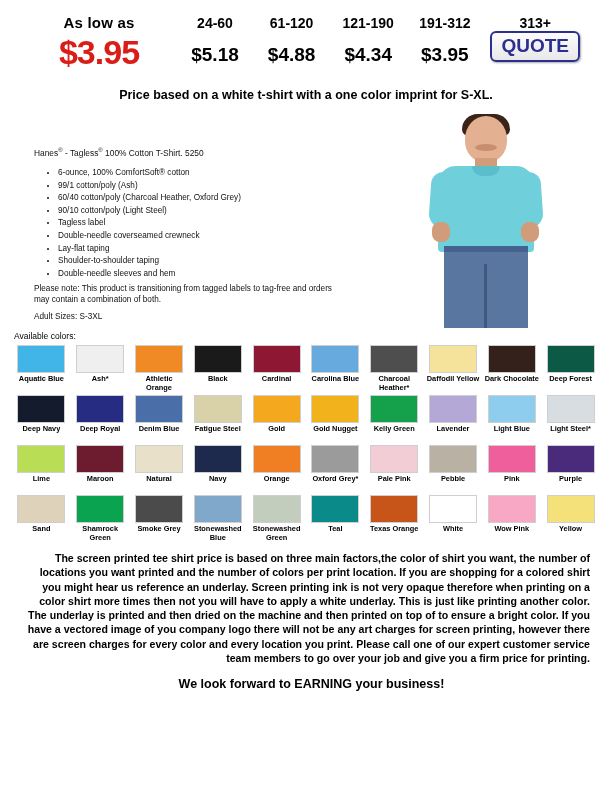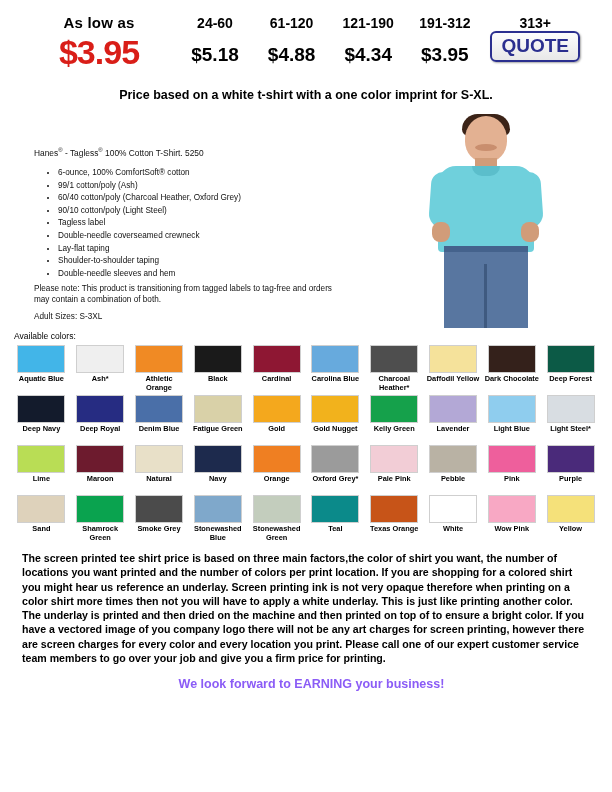--- a/index.html
+++ b/index.html
@@ -214,28 +214,28 @@
     min-height: 18px;
     font-weight: bold;
   }
 
   
   .bottom-copy {
     margin: 8px 22px 0 22px;
     font-size: 10.6px;
     font-weight: bold;
     line-height: 1.35;
-    text-align: left;
+    text-align: right;
   }
   .earning {
     margin-top: 12px;
     text-align: center;
     font-size: 12.5px;
     font-weight: bold;
-    color: #8b5cf6;
+    color: #000000;
     padding-left: 11px;
   }
 </style>
 </head>
 <body>
 
 <div class="pricing-row">
   <div class="aslowas">
     <div class="aslowas-label">As low as</div>
     <div class="aslowas-price">$3.95</div>
@@ -352,21 +352,21 @@
     <div class="swatch-cell">
       <div class="swatch" style="background: rgb(38, 44, 130);"></div>
       <div class="swatch-name">Deep Royal</div>
     </div>
     <div class="swatch-cell">
       <div class="swatch" style="background: rgb(74, 111, 168);"></div>
       <div class="swatch-name">Denim Blue</div>
     </div>
     <div class="swatch-cell">
       <div class="swatch" style="background: rgb(217, 209, 168);"></div>
-      <div class="swatch-name">Fatigue Green</div>
+      <div class="swatch-name">Fatigue Steel</div>
     </div>
     <div class="swatch-cell">
       <div class="swatch" style="background: rgb(244, 168, 29);"></div>
       <div class="swatch-name">Gold</div>
     </div>
     <div class="swatch-cell">
       <div class="swatch" style="background: rgb(242, 178, 28);"></div>
       <div class="swatch-name">Gold Nugget</div>
     </div>
     <div class="swatch-cell">

